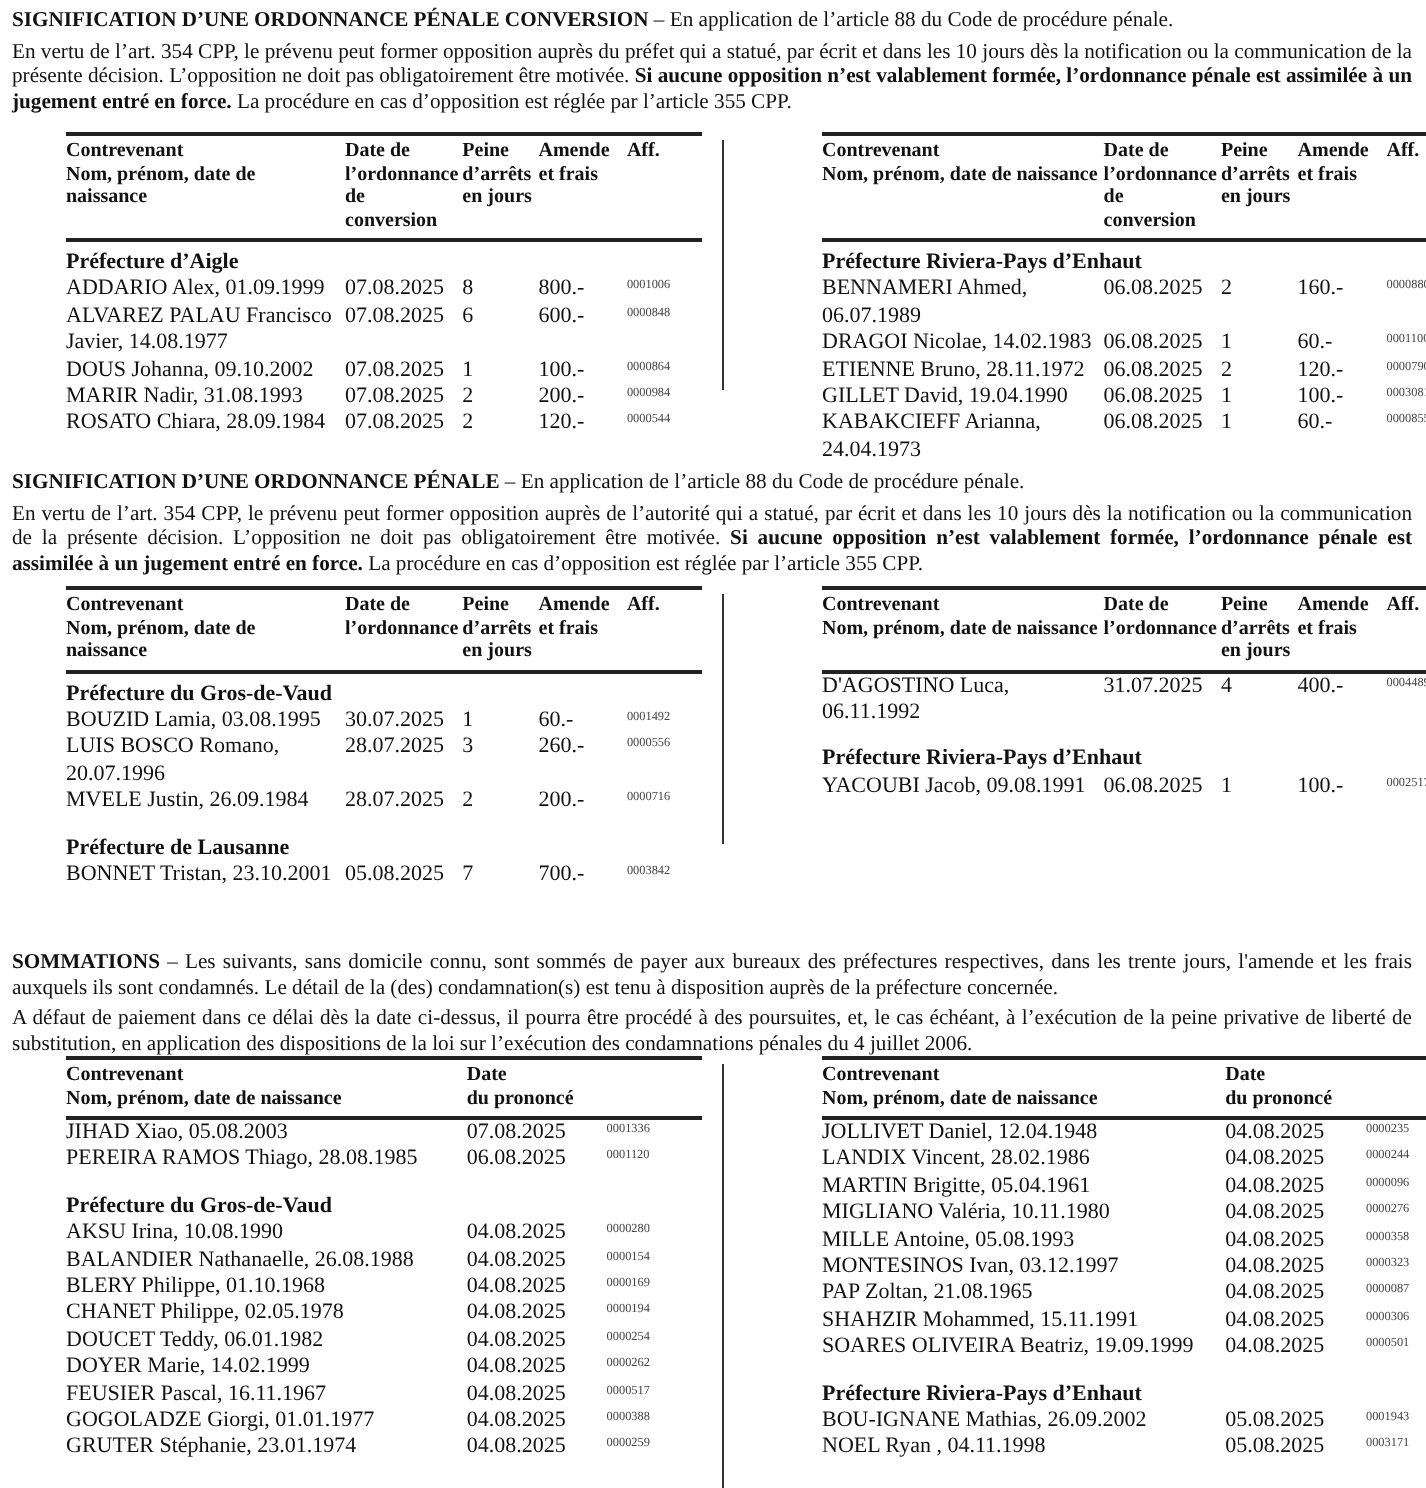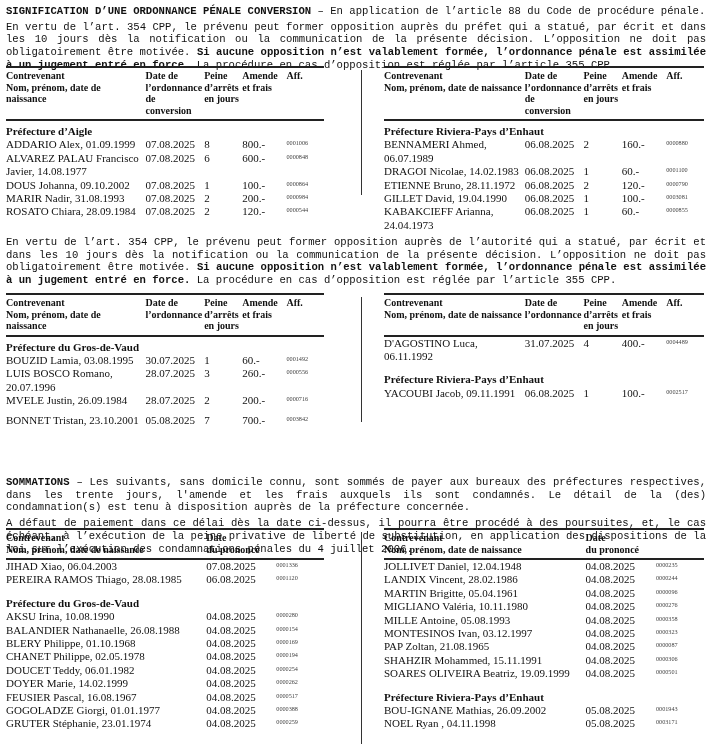--- a/index.html
+++ b/index.html
@@ -3,29 +3,29 @@
 <meta charset="utf-8">
 <style>
   html, body { margin: 0; padding: 0; background: #ffffff; }
   body {
     width: 713px; height: 744px; overflow: hidden;
     font-family: "Liberation Serif", "DejaVu Serif", serif;
     color: #111; font-size: 10.6px; line-height: 1.2;
     position: relative;
   }
   .section { position: absolute; left: 6px; width: 700px; }
-  .intro p { margin: 0 0 3px 0; text-align: justify; font-family: Liberation Mono, monospace; }
+  .intro p { margin: 0 0 3px 0; text-align: justify; }
   .intro .title { font-weight: bold; }
   .intro b { font-weight: bold; }
   .cols { position: absolute; left: 6px; width: 700px; }
   .col { position: absolute; top: 0; }
   .col.left { left: 0; width: 318px; }
   .col.right { left: 378px; width: 320px; }
   .vrule { position: absolute; left: 355px; width: 1px; background: #333; }
-  table { border-collapse: collapse; width: 100%; }
+  table { border-collapse: collapse; width: 100%; margin-left: 27px; }
   thead th {
     text-align: left; font-weight: bold; vertical-align: top;
     padding: 2px 2px 3px 0; font-size: 10px; line-height: 1.15;
     border-top: 2px solid #222; border-bottom: 2px solid #222;
   }
   tbody td { padding: 0 2px 0 0; vertical-align: top; font-size: 11px; line-height: 1.22; }
   td.aff { font-size: 6.2px; color: #444; padding-top: 1px; }
   tr.group td { font-weight: bold; padding-top: 4px; }
   tr.spacer td { height: 6px; }
 </style>
@@ -152,20 +152,21 @@
             <td>1</td>
             <td>60.-</td>
             <td class="aff">0000855</td>
           </tr>
         </tbody>
       </table>
     </div>
 </div>
 
 <div class="section intro" style="top:236px;">
+  <p><span class="title">SIGNIFICATION D’UNE ORDONNANCE PÉNALE</span><span> – En application de l’article 88 du Code de procédure pénale.</span></p>
   <p><span>En vertu de l’art. 354 CPP, le prévenu peut former opposition auprès de l’autorité qui a statué, par écrit et dans les 10 jours dès la notification ou la communication de la présente décision. L’opposition ne doit pas obligatoirement être motivée. </span><b>Si aucune opposition n’est valablement formée, l’ordonnance pénale est assimilée à un jugement entré en force.</b><span> La procédure en cas d’opposition est réglée par l’article 355 CPP.</span></p>
 </div>
 <div class="cols" style="top:293px;">
   <div class="col left">
       <table>
         <thead>
           <tr>
             <th style="width:45%;white-space:pre-line;">Contrevenant
 Nom, prénom, date de naissance</th>
             <th style="width:17%;white-space:pre-line;">Date de
@@ -199,20 +200,23 @@
           <tr>
             <td>MVELE Justin, 26.09.1984</td>
             <td>28.07.2025</td>
             <td>2</td>
             <td>200.-</td>
             <td class="aff">0000716</td>
           </tr>
           <tr class="spacer">
             <td colspan="5"></td>
           </tr>
+          <tr class="group">
+            <td colspan="5">Préfecture de Lausanne</td>
+          </tr>
           <tr>
             <td>BONNET Tristan, 23.10.2001</td>
             <td>05.08.2025</td>
             <td>7</td>
             <td>700.-</td>
             <td class="aff">0003842</td>
           </tr>
         </tbody>
       </table>
     </div>
@@ -241,21 +245,21 @@
             <td>400.-</td>
             <td class="aff">0004489</td>
           </tr>
           <tr class="spacer">
             <td colspan="5"></td>
           </tr>
           <tr class="group">
             <td colspan="5">Préfecture Riviera-Pays d’Enhaut</td>
           </tr>
           <tr>
-            <td>YACOUBI Jacob, 09.11.1991</td>
+            <td>YACOUBI Jacob, 09.08.1991</td>
             <td>06.08.2025</td>
             <td>1</td>
             <td>100.-</td>
             <td class="aff">0002517</td>
           </tr>
         </tbody>
       </table>
     </div>
 </div>
 
@@ -270,21 +274,21 @@
           <tr>
             <th style="width:63%;white-space:pre-line;">Contrevenant
 Nom, prénom, date de naissance</th>
             <th style="width:22%;white-space:pre-line;">Date
 du prononcé</th>
             <th style="width:15%;white-space:pre-line;"></th>
           </tr>
         </thead>
         <tbody>
           <tr>
-            <td>JIHAD Xiao, 06.04.2003</td>
+            <td>JIHAD Xiao, 05.08.2003</td>
             <td>07.08.2025</td>
             <td class="aff">0001336</td>
           </tr>
           <tr>
             <td>PEREIRA RAMOS Thiago, 28.08.1985</td>
             <td>06.08.2025</td>
             <td class="aff">0001120</td>
           </tr>
           <tr class="spacer">
             <td colspan="3"></td>
@@ -316,21 +320,21 @@
             <td>DOUCET Teddy, 06.01.1982</td>
             <td>04.08.2025</td>
             <td class="aff">0000254</td>
           </tr>
           <tr>
             <td>DOYER Marie, 14.02.1999</td>
             <td>04.08.2025</td>
             <td class="aff">0000262</td>
           </tr>
           <tr>
-            <td>FEUSIER Pascal, 16.08.1967</td>
+            <td>FEUSIER Pascal, 16.11.1967</td>
             <td>04.08.2025</td>
             <td class="aff">0000517</td>
           </tr>
           <tr>
             <td>GOGOLADZE Giorgi, 01.01.1977</td>
             <td>04.08.2025</td>
             <td class="aff">0000388</td>
           </tr>
           <tr>
             <td>GRUTER Stéphanie, 23.01.1974</td>

